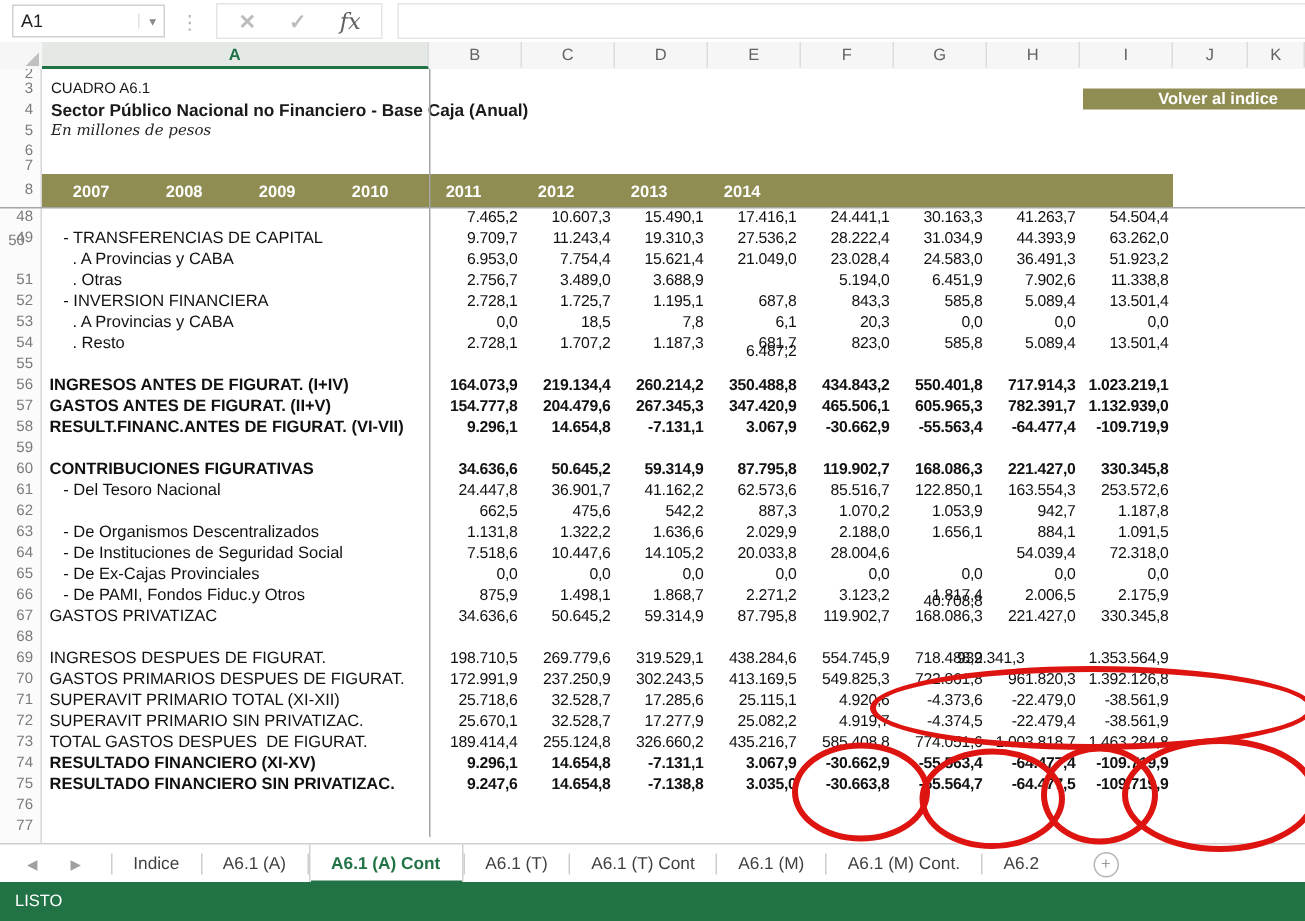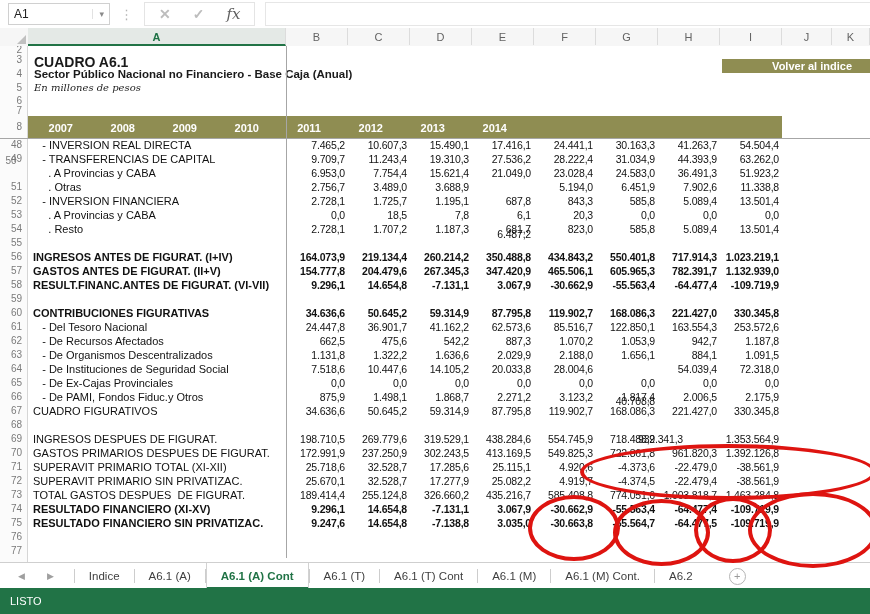--- a/index.html
+++ b/index.html
@@ -34,21 +34,21 @@
             border-bottom:2px solid #217346;height:18px;}
 
   
   .sheet{position:absolute;top:46px;left:0;width:870px;height:516px;background:#fff;overflow:hidden;}
   .gutter{position:absolute;left:0;top:0;width:28px;height:100%;background:#fbfbfb;
           border-right:1px solid #d6d6d6;box-sizing:border-box;}
   .rownum{position:absolute;left:0;width:22px;text-align:right;font-size:10px;color:#7a7a7a;overflow:hidden;}
   .vfreeze{position:absolute;left:286px;top:0;height:512px;width:1px;background:#a6a6a6;}
   .hfreeze{position:absolute;left:0;right:0;top:92px;height:1px;background:#a6a6a6;}
 
-  .t1{position:absolute;left:34px;top:8px;font-size:14px;font-weight:bold;color:#1a1a1a;}
+  .t1{position:absolute;left:34px;top:8px;font-size:10px;font-weight:normal;color:#1a1a1a;}
   .t2{position:absolute;left:34px;top:22px;font-size:11.5px;font-weight:bold;color:#1a1a1a;}
   .t3{position:absolute;left:34px;top:36px;font-size:10px;font-style:italic;
       font-family:"DejaVu Serif",serif;color:#222;}
 
   .volver{position:absolute;left:722px;top:13px;width:148px;height:14px;background:#8f8d52;
           color:#fff;font-size:11px;font-weight:bold;line-height:14px;text-align:right;
           padding-right:18px;box-sizing:border-box;cursor:pointer;}
 
   .yearband{position:absolute;left:28px;top:70px;width:754px;height:22px;background:#8f8d52;}
   .yearcell{position:absolute;top:0;height:22px;line-height:24px;font-size:11px;font-weight:bold;
@@ -171,21 +171,20 @@
         <div class="yearcell" style="left: 124px; width: 62px;">2009</div>
         <div class="yearcell" style="left: 186px; width: 62px;">2010</div>
         <div class="yearcell" style="left: 248px; width: 62px;">2011</div>
         <div class="yearcell" style="left: 310px; width: 62px;">2012</div>
         <div class="yearcell" style="left: 372px; width: 62px;">2013</div>
         <div class="yearcell" style="left: 434px; width: 62px;">2014</div>
       </div>
 
     <div id="rowsHost">
         <div class="drow" style="top: 92px;">
-          <div class="rlabel">   - INVERSION REAL DIRECTA</div>
           <div class="vcell" style="left: 286px;">7.465,2</div>
           <div class="vcell" style="left: 348px;">10.607,3</div>
           <div class="vcell" style="left: 410px;">15.490,1</div>
           <div class="vcell" style="left: 472px;">17.416,1</div>
           <div class="vcell" style="left: 534px;">24.441,1</div>
           <div class="vcell" style="left: 596px;">30.163,3</div>
           <div class="vcell" style="left: 658px;">41.263,7</div>
           <div class="vcell" style="left: 720px;">54.504,4</div>
         </div>
         <div class="drow" style="top: 106px;">
@@ -325,21 +324,20 @@
           <div class="vcell" style="left: 286px;">24.447,8</div>
           <div class="vcell" style="left: 348px;">36.901,7</div>
           <div class="vcell" style="left: 410px;">41.162,2</div>
           <div class="vcell" style="left: 472px;">62.573,6</div>
           <div class="vcell" style="left: 534px;">85.516,7</div>
           <div class="vcell" style="left: 596px;">122.850,1</div>
           <div class="vcell" style="left: 658px;">163.554,3</div>
           <div class="vcell" style="left: 720px;">253.572,6</div>
         </div>
         <div class="drow" style="top: 288px;">
-          <div class="rlabel">   - De Recursos Afectados</div>
           <div class="vcell" style="left: 286px;">662,5</div>
           <div class="vcell" style="left: 348px;">475,6</div>
           <div class="vcell" style="left: 410px;">542,2</div>
           <div class="vcell" style="left: 472px;">887,3</div>
           <div class="vcell" style="left: 534px;">1.070,2</div>
           <div class="vcell" style="left: 596px;">1.053,9</div>
           <div class="vcell" style="left: 658px;">942,7</div>
           <div class="vcell" style="left: 720px;">1.187,8</div>
         </div>
         <div class="drow" style="top: 302px;">
@@ -380,21 +378,21 @@
           <div class="vcell" style="left: 286px;">875,9</div>
           <div class="vcell" style="left: 348px;">1.498,1</div>
           <div class="vcell" style="left: 410px;">1.868,7</div>
           <div class="vcell" style="left: 472px;">2.271,2</div>
           <div class="vcell" style="left: 534px;">3.123,2</div>
           <div class="vcell" style="left: 596px;">1.817,4</div>
           <div class="vcell" style="left: 658px;">2.006,5</div>
           <div class="vcell" style="left: 720px;">2.175,9</div>
         </div>
         <div class="drow" style="top: 358px;">
-          <div class="rlabel">CUADRO FIGURATIVOS</div>
+          <div class="rlabel">GASTOS PRIVATIZAC</div>
           <div class="vcell" style="left: 286px;">34.636,6</div>
           <div class="vcell" style="left: 348px;">50.645,2</div>
           <div class="vcell" style="left: 410px;">59.314,9</div>
           <div class="vcell" style="left: 472px;">87.795,8</div>
           <div class="vcell" style="left: 534px;">119.902,7</div>
           <div class="vcell" style="left: 596px;">168.086,3</div>
           <div class="vcell" style="left: 658px;">221.427,0</div>
           <div class="vcell" style="left: 720px;">330.345,8</div>
         </div>
         <div class="drow" style="top: 372px;">

